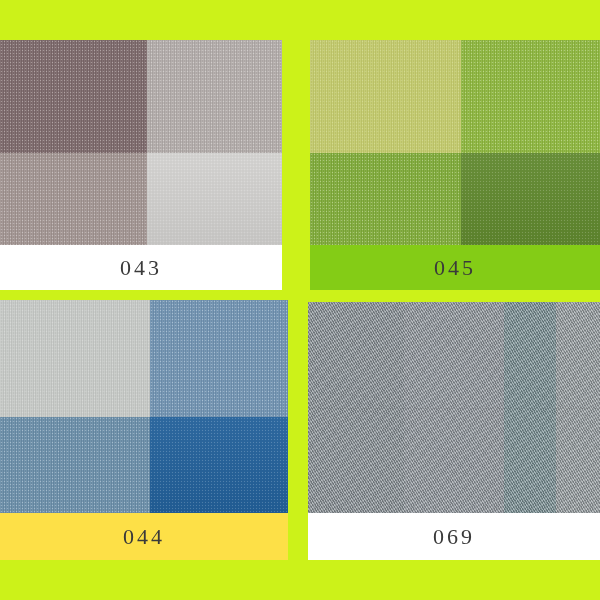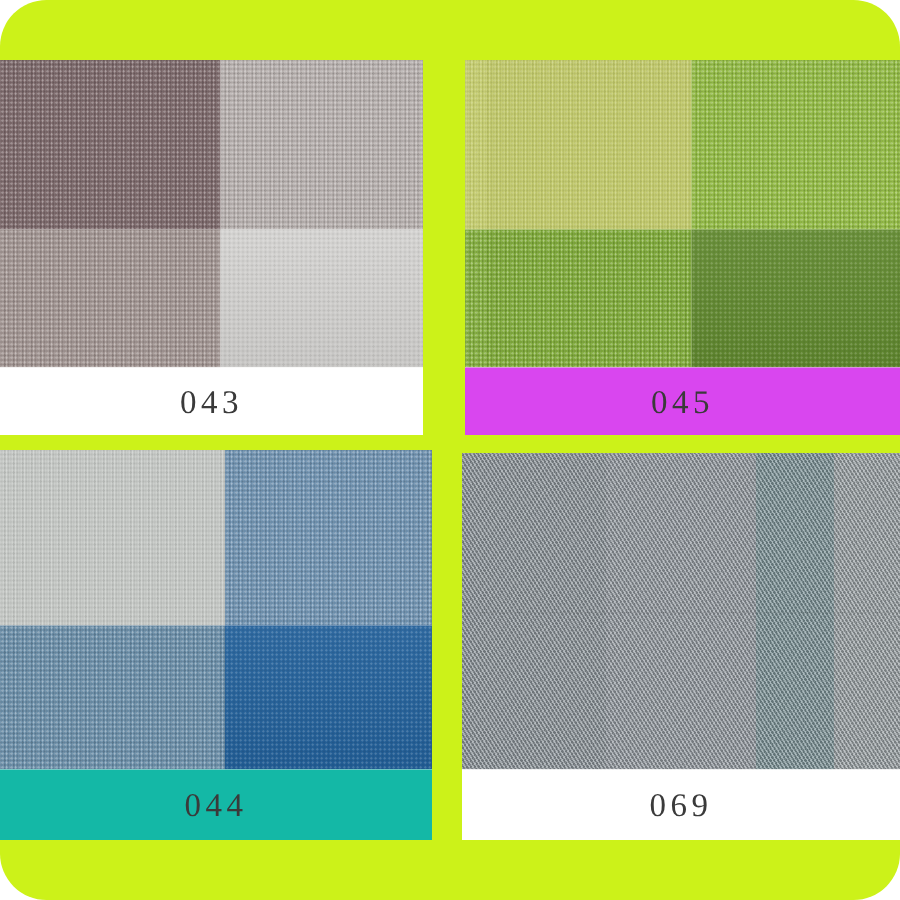--- a/index.html
+++ b/index.html
@@ -13,21 +13,20 @@
     height: 600px;
     overflow: hidden;
     font-family: "Liberation Serif", "DejaVu Serif", serif;
   }
 
   #board {
     position: relative;
     width: 600px;
     height: 600px;
     background: #ccf219;
-    border-radius: 31px;
   }
 
   
   .card {
     position: absolute;
     background: #ffffff;
     overflow: hidden;
   }
   .swatch {
     position: absolute;
@@ -178,21 +177,21 @@
         <div class="quad" id="q045-2" style="background: rgb(129, 173, 58);">
           <div class="weave"></div>
           <div class="fibre"></div>
         </div>
         <div class="quad" id="q045-3" style="background: rgb(97, 137, 47);">
           <div class="weave soft"></div>
           <div class="sheen"></div>
         </div>
       </div>
     </div>
-    <div class="label-strip" id="ls-045" style="height: 45px; background: #d946ef;">
+    <div class="label-strip" id="ls-045" style="height: 45px; background: #84cc16;">
       <span class="label-text" id="lt-045" style="font-size: 22px; color: rgb(58, 58, 58);">045</span>
     </div>
   </div>
 
   <div class="card" id="card-044" style="left: 0px; top: 300px; width: 288px; height: 260px;">
     <div class="swatch" id="sw-044" style="height: 213px;">
       <div class="quads" id="q-044" style="grid-template-columns: 52% 48%; grid-template-rows: 55% 45%;">
         <div class="quad" id="q044-0" style="background: rgb(200, 203, 200);">
           <div class="weave soft"></div>
           <div class="fibre"></div>
@@ -204,21 +203,21 @@
         <div class="quad" id="q044-2" style="background: rgb(108, 144, 171);">
           <div class="weave"></div>
           <div class="fibre"></div>
         </div>
         <div class="quad" id="q044-3" style="background: rgb(35, 97, 155);">
           <div class="weave soft"></div>
           <div class="sheen"></div>
         </div>
       </div>
     </div>
-    <div class="label-strip" id="ls-044" style="height: 47px; background: #14b8a6;">
+    <div class="label-strip" id="ls-044" style="height: 47px; background: #fde047;">
       <span class="label-text" id="lt-044" style="font-size: 22px; color: rgb(58, 58, 58);">044</span>
     </div>
   </div>
 
   <div class="card" id="card-046" style="left: 308px; top: 302px; width: 292px; height: 258px;">
     <div class="swatch" id="sw-046" style="height: 211px;">
       <div class="bands" id="b-046">
           <div class="band" style="left: 0%; width: 33%; background: rgb(141, 149, 155);"></div>
           <div class="band" style="left: 33%; width: 34%; background: rgb(148, 155, 161);"></div>
           <div class="band" style="left: 67%; width: 18%; background: rgb(125, 147, 152);"></div>

